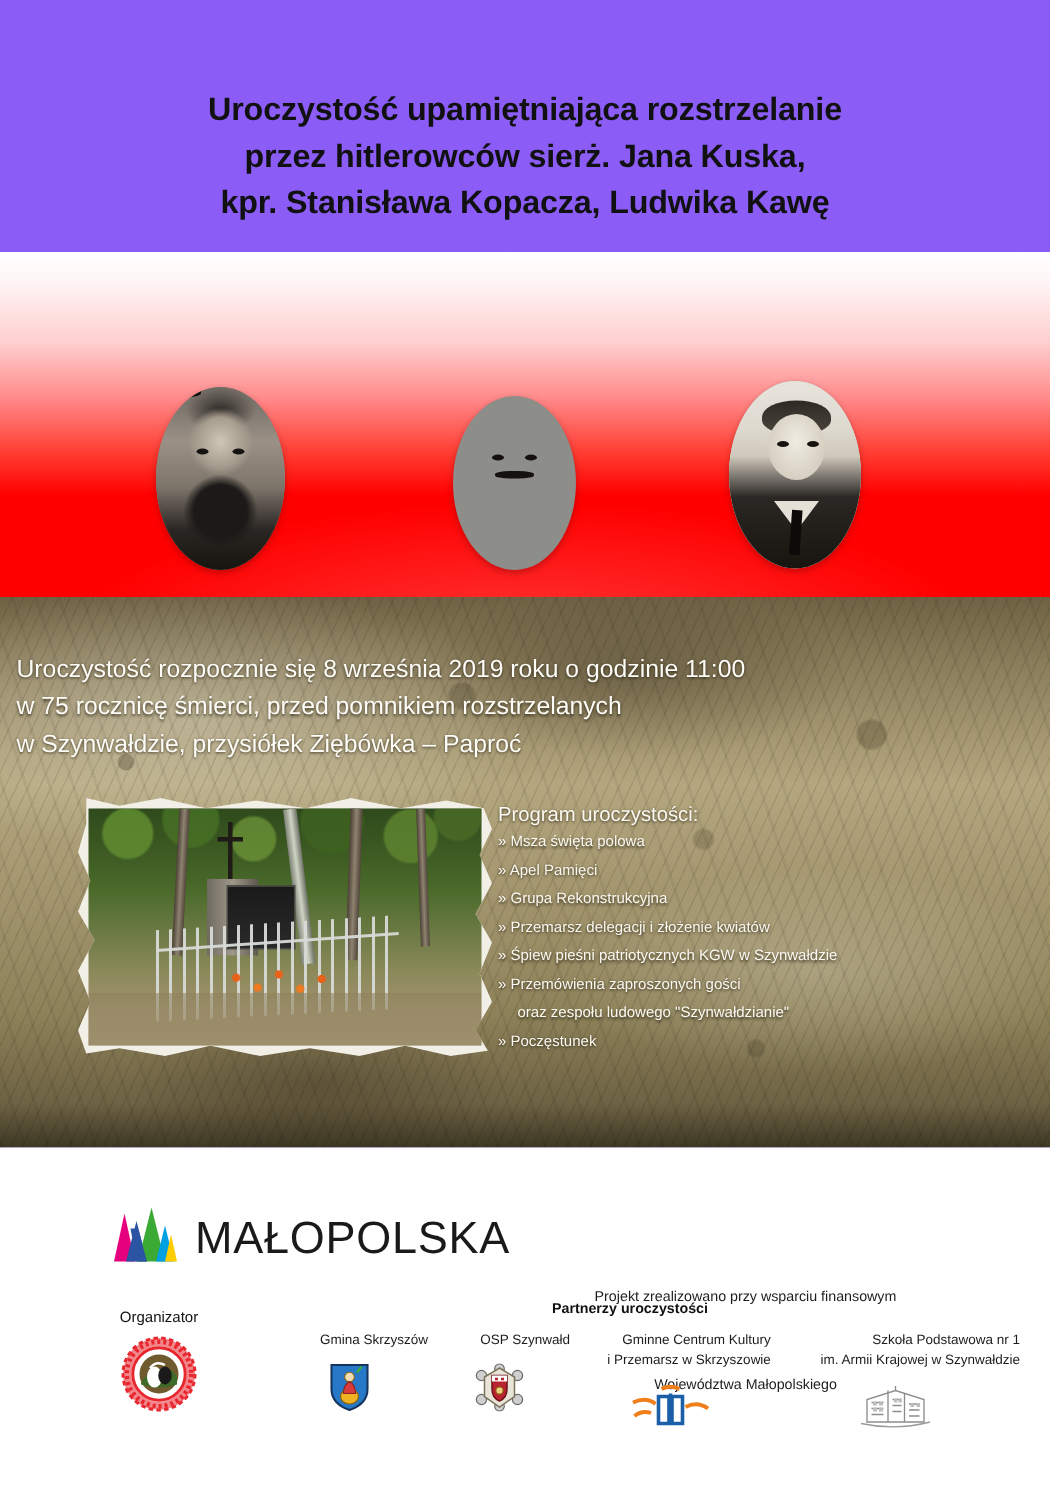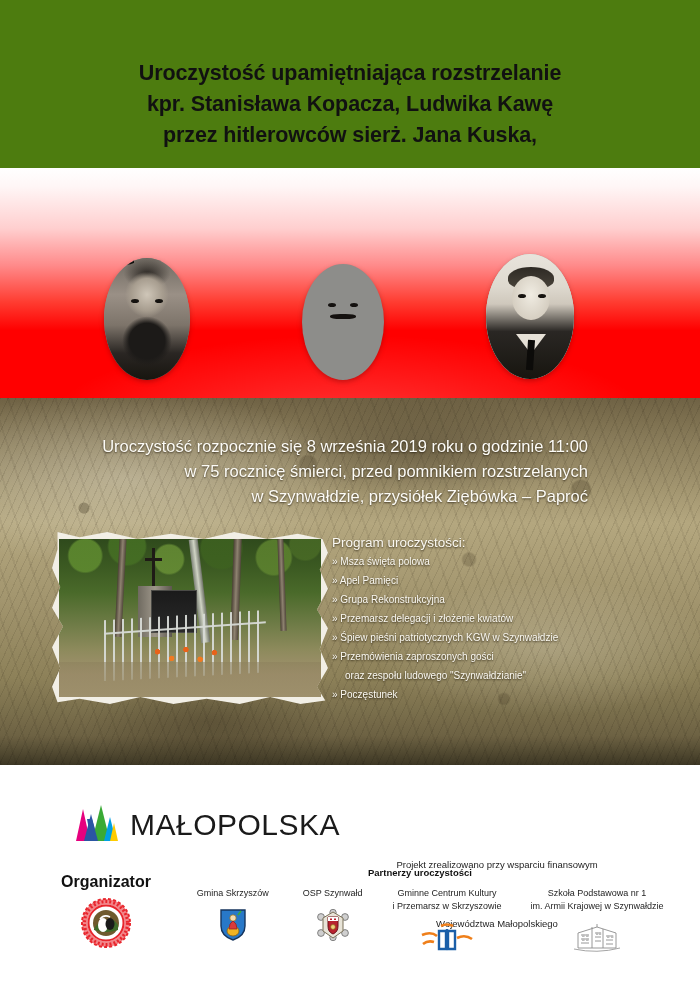--- a/index.html
+++ b/index.html
@@ -13,21 +13,21 @@
     height: 990px;
     position: relative;
     overflow: hidden;
     font-family: "Liberation Sans", sans-serif;
     -webkit-font-smoothing: antialiased;
   }
 
   .poster {
     position: absolute;
     inset: 0;
-    background: #4d7c0f;
+    background: #8b5cf6;
   }
 
   
   .title-block {
     position: absolute;
     top: 58px;
     left: 0;
     width: 700px;
     text-align: center;
     z-index: 6;
@@ -177,23 +177,23 @@
       radial-gradient(circle at 44% 18%, rgba(46,36,18,0.22) 0 8px, rgba(0,0,0,0) 10px),
       radial-gradient(circle at 67% 44%, rgba(46,36,18,0.20) 0 6px, rgba(0,0,0,0) 8px),
       radial-gradient(circle at 83% 25%, rgba(46,36,18,0.24) 0 9px, rgba(0,0,0,0) 11px),
       radial-gradient(circle at 28% 72%, rgba(46,36,18,0.18) 0 7px, rgba(0,0,0,0) 9px),
       radial-gradient(circle at 72% 82%, rgba(46,36,18,0.20) 0 5px, rgba(0,0,0,0) 7px);
   }
 
   .info-block {
     position: absolute;
     top: 434px;
-    left: 0;
+    left: 11px;
     width: 588px;
-    text-align: right;
+    text-align: left;
     z-index: 4;
   }
   .info-line {
     font-size: 16.5px;
     color: #fdfcf7;
     line-height: 25px;
     text-shadow: 0 1px 2px rgba(30,22,8,0.75);
     white-space: nowrap;
   }
 
@@ -343,22 +343,22 @@
   }
 
   .organizator {
     position: absolute;
     left: 48px;
     top: 108px;
     width: 116px;
     text-align: center;
   }
   .org-label {
-    font-size: 16px;
-    font-weight: bold;
+    font-size: 10px;
+    font-weight: normal;
     color: #111111;
     margin-bottom: 6px;
   }
 
   .partners-title {
     position: absolute;
     left: 180px;
     top: 102px;
     width: 480px;
     text-align: center;
@@ -369,21 +369,21 @@
 
   .partners-row {
     position: absolute;
     left: 180px;
     top: 122px;
     width: 500px;
     display: flex;
     align-items: flex-start;
   }
   .partner {
-    text-align: center;
+    text-align: right;
   }
   .pname {
     font-size: 9px;
     color: #1d1d1d;
     line-height: 13px;
     white-space: nowrap;
   }
   .plogo {
     margin-top: 9px;
     display: flex;
@@ -396,22 +396,22 @@
   .pw3 { width: 150px; }
   .pw4 { width: 186px; }
 </style>
 </head>
 <body>
 
 <div class="poster">
 
   <div class="title-block">
     <div class="title-line">Uroczystość upamiętniająca rozstrzelanie</div>
+    <div class="title-line">przez hitlerowców sierż. Jana Kuska,</div>
     <div class="title-line">kpr. Stanisława Kopacza, Ludwika Kawę</div>
-    <div class="title-line">przez hitlerowców sierż. Jana Kuska,</div>
   </div>
 
   <div class="red-band"></div>
 
   <div class="portraits">
     <div class="portrait p1">
       <div class="ph-img">
         <div class="feat eyeL"></div>
         <div class="feat eyeR"></div>
         <div class="mo"></div>

